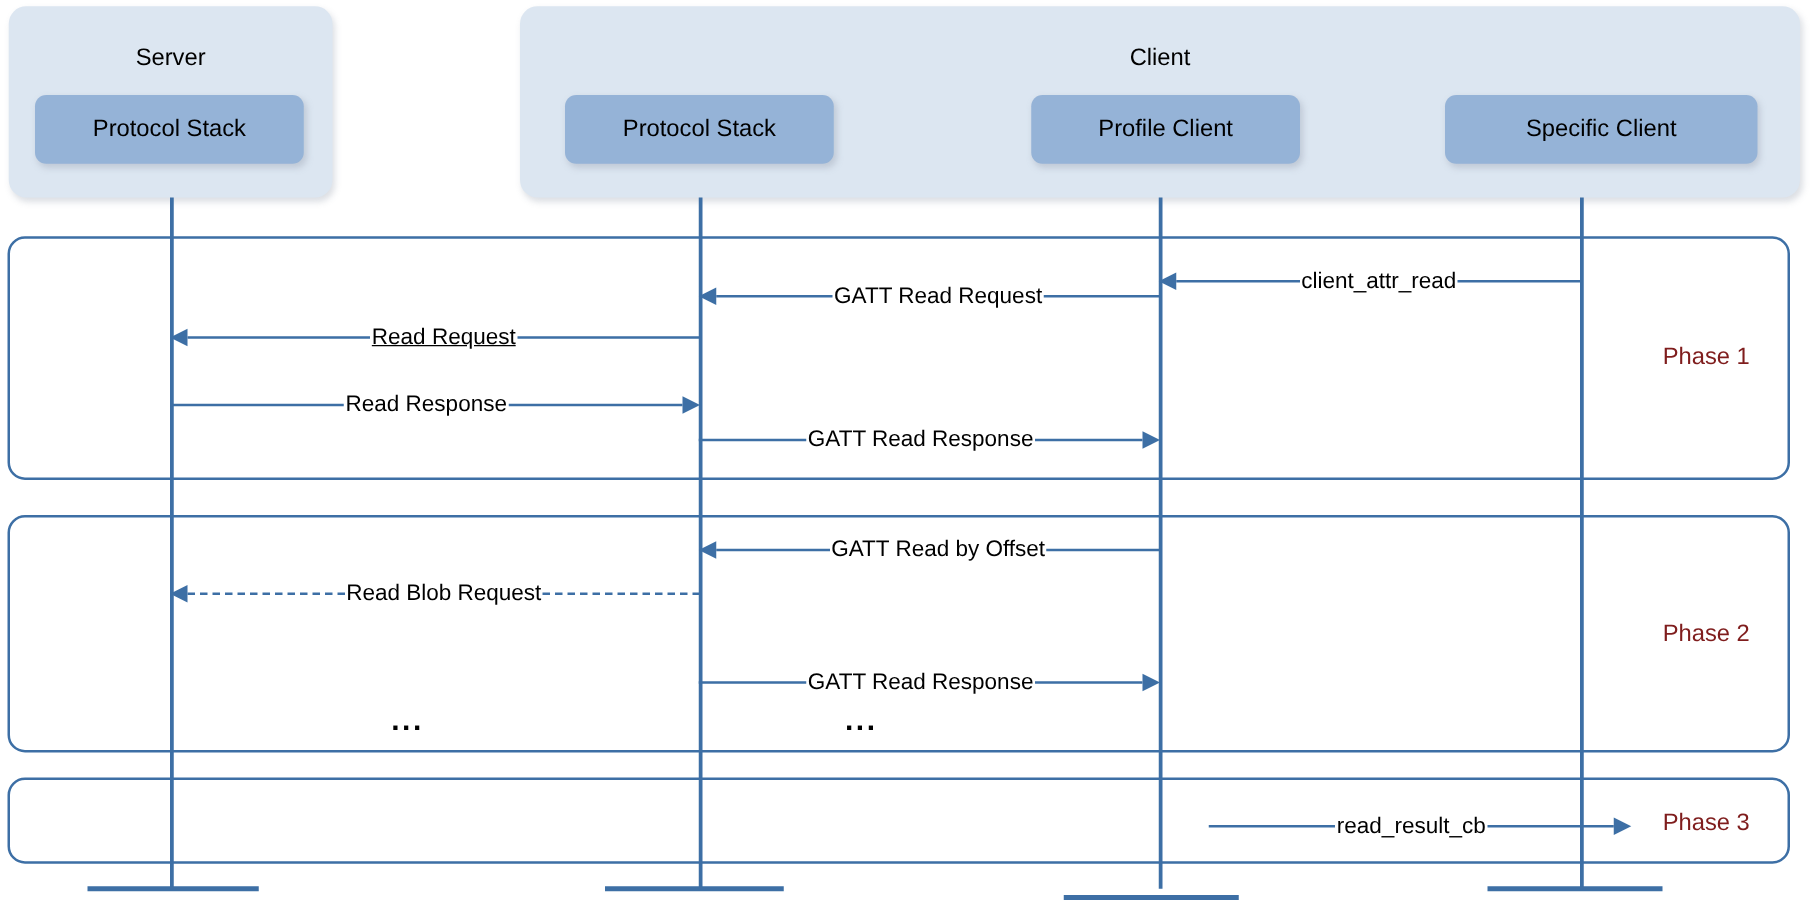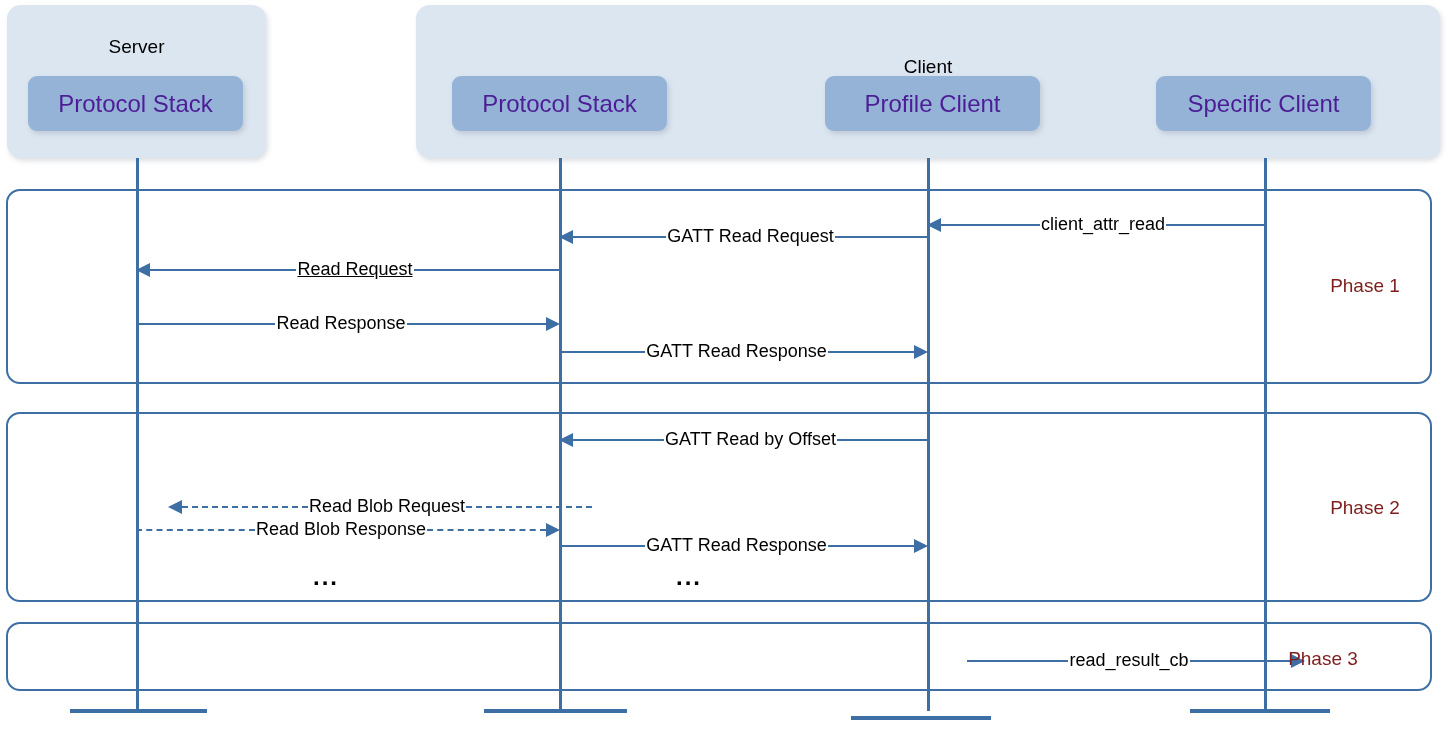--- a/index.html
+++ b/index.html
@@ -37,22 +37,22 @@
 
   
   .actor-box {
     position: absolute;
     background: #95b3d7;
     border-radius: 9px;
     box-shadow: 2px 3px 5px rgba(140,150,165,0.35);
     display: flex;
     align-items: center;
     justify-content: center;
-    font-size: 24px;
-    color: #4c1d95;
+    font-size: 19px;
+    color: #000000;
     white-space: nowrap;
   }
 
   
   .lifeline {
     position: absolute;
     width: 3px;
     background: #3d6fa5;
   }
   .lifeline-foot {
@@ -132,36 +132,36 @@
 </head>
 <body>
 
 <div id="canvas">
 
   <div class="group-panel" style="left:7px; top:5px; width:259px; height:153px;">
     <div class="group-title" style="top:31px;">Server</div>
   </div>
 
   <div class="group-panel" style="left:416px; top:5px; width:1024px; height:153px;">
-    <div class="group-title" style="top:31px;margin-top:20px;">Client</div>
+    <div class="group-title" style="top:31px;">Client</div>
   </div>
 
   <div class="actor-box" style="left:28px; top:76px; width:215px; height:55px;">
     <span>Protocol Stack</span>
   </div>
 
   <div class="actor-box" style="left:452px; top:76px; width:215px; height:55px;">
     <span>Protocol Stack</span>
   </div>
 
   <div class="actor-box" style="left:814px; top:76px; width:215px; height:55px;margin-left:11px;">
     <span>Profile Client</span>
   </div>
 
-  <div class="actor-box" style="left:1156px; top:76px; width:215px; height:55px;">
+  <div class="actor-box" style="left:1156px; top:76px; width:250px; height:55px;">
     <span>Specific Client</span>
   </div>
 
   <div class="lifeline" style="left:136px; top:158px; height:553px;"></div>
   <div class="lifeline" style="left:559px; top:158px; height:553px;"></div>
   <div class="lifeline" style="left:927px; top:158px; height:553px;"></div>
   <div class="lifeline" style="left:1264px; top:158px; height:553px;"></div>
 
   <div class="lifeline-foot" style="left:70px; top:709px; width:137px;"></div>
   <div class="lifeline-foot" style="left:484px; top:709px; width:143px;"></div>
@@ -209,33 +209,27 @@
 
   <div class="phase-box" style="left:6px; top:412px; width:1426px; height:190px;"></div>
 
   <div class="msg" style="left:559px; top:427px; width:369px;">
     <div class="head left"></div>
     <div class="seg"></div>
     <div class="label">GATT Read by Offset</div>
     <div class="seg"></div>
   </div>
 
-  <div class="msg dashed" style="left:136px; top:494px; width:424px;padding-left:32px;">
+  <div class="msg dashed" style="left:136px; top:462px; width:424px;">
     <div class="head left"></div>
     <div class="seg"></div>
     <div class="label">Read Blob Request</div>
     <div class="seg"></div>
   </div>
 
-  <div class="msg dashed" style="left:136px; top:517px; width:424px;">
-    <div class="seg"></div>
-    <div class="label">Read Blob Response</div>
-    <div class="seg"></div>
-    <div class="head right"></div>
-  </div>
 
   <div class="msg" style="left:559px; top:533px; width:369px;">
     <div class="seg"></div>
     <div class="label">GATT Read Response</div>
     <div class="seg"></div>
     <div class="head right"></div>
   </div>
 
   <div class="ellipsis" style="left:313px; top:565px;">...</div>
   <div class="ellipsis" style="left:676px; top:565px;">...</div>
@@ -244,15 +238,15 @@
 
   <div class="phase-box" style="left:6px; top:622px; width:1426px; height:69px;"></div>
 
   <div class="msg" style="left:967px; top:648px; width:338px;">
     <div class="seg"></div>
     <div class="label">read_result_cb</div>
     <div class="seg"></div>
     <div class="head right"></div>
   </div>
 
-  <div class="phase-label" style="left:1258px; top:648px; width:130px;">Phase 3</div>
+  <div class="phase-label" style="left:1300px; top:648px; width:130px;">Phase 3</div>
 
 </div>
 
 </body></html>

